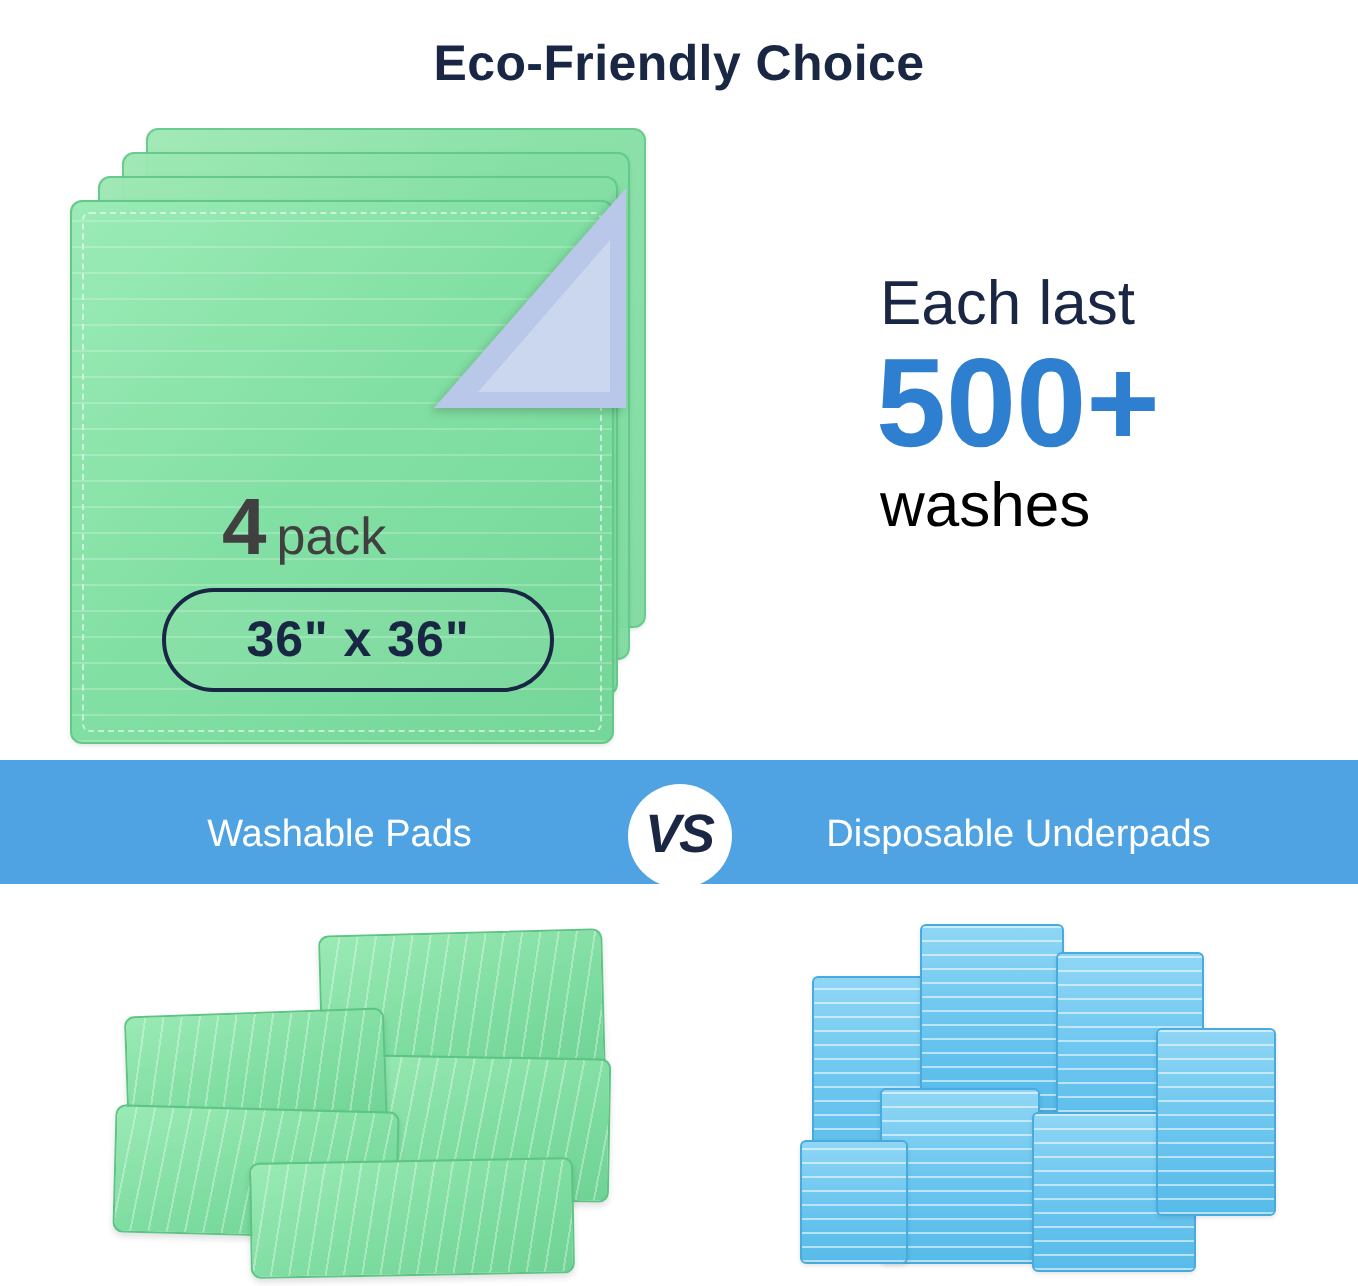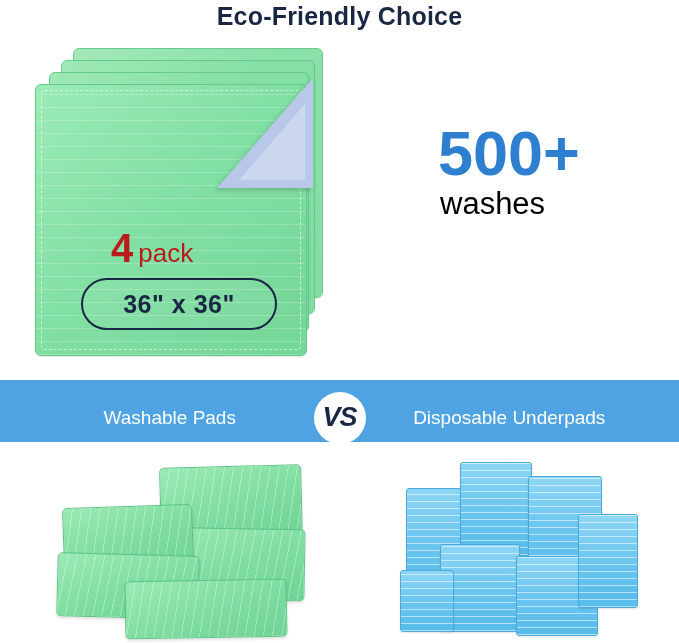--- a/index.html
+++ b/index.html
@@ -11,21 +11,21 @@
     width: 679px;
     height: 643px;
     font-family: "Liberation Sans", sans-serif;
     position: relative;
     overflow: hidden;
   }
 
   
   #top-section {
     position: absolute;
-    left: 0; top: 0;
+    left: 0; top: 16px;
     width: 679px;
     height: 491px;
     background: #ffffff;
   }
 
   #headline {
     position: absolute;
     left: 0; top: 2px;
     width: 679px;
     text-align: center;
@@ -101,21 +101,21 @@
     border-left: 66px solid transparent;
     border-bottom: 76px solid #cdd9f0;
     opacity: 0.85;
   }
 
   
   #pack-label {
     position: absolute;
     left: 76px;
     top: 178px;
-    color: #b91c1c;
+    color: #404040;
     white-space: nowrap;
   }
   #pack-count {
     font-size: 40px;
     font-weight: bold;
     vertical-align: baseline;
   }
   #pack-word {
     font-size: 26px;
     font-weight: normal;
@@ -301,20 +301,21 @@
     </div>
 
     <div id="pack-label">
       <span id="pack-count">4</span><span id="pack-word">pack</span>
     </div>
 
     <div id="size-pill">36" x 36"</div>
   </div>
 
   <div id="claim-block">
+    <div id="claim-line1">Each last</div>
     <div id="claim-big">500+</div>
     <div id="claim-line3">washes</div>
   </div>
 </div>
 
 <div id="vs-bar">
   <div id="vs-left-label">Washable Pads</div>
   <div id="vs-right-label">Disposable Underpads</div>
   <div id="vs-badge">VS</div>
 </div>

